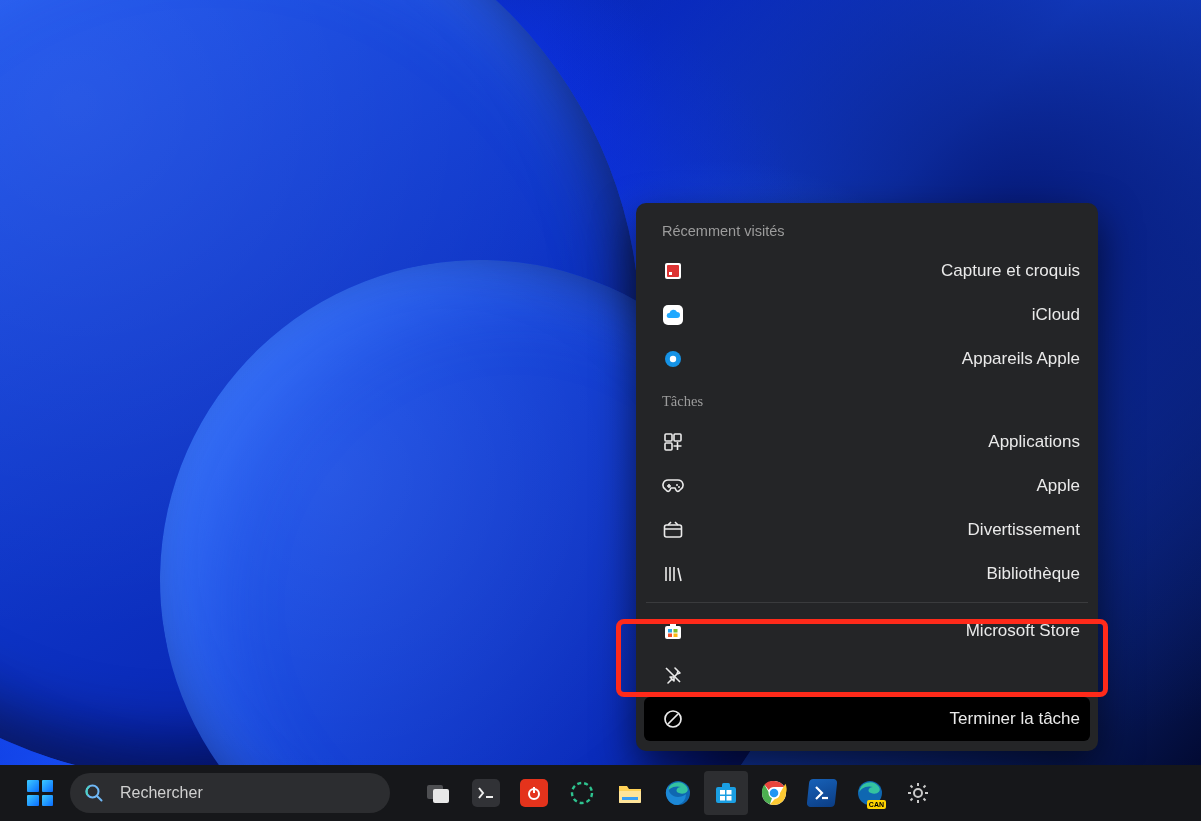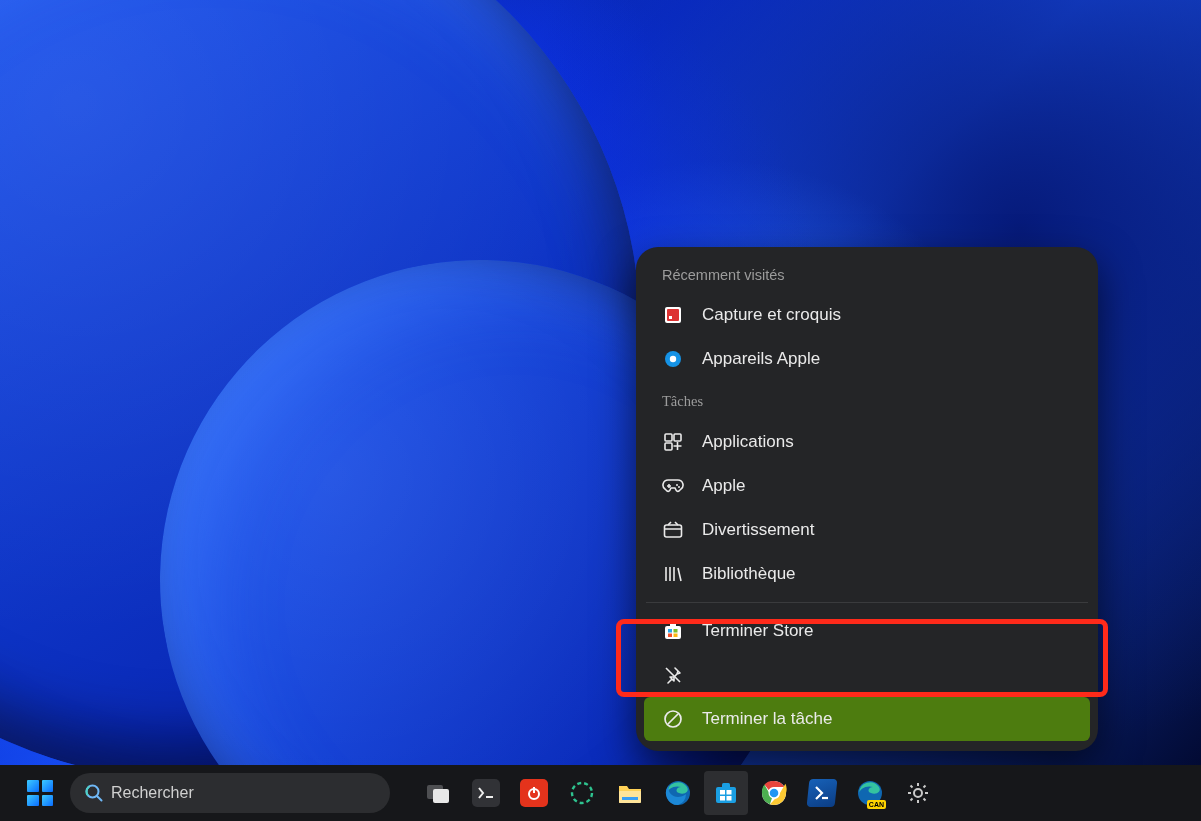--- a/index.html
+++ b/index.html
@@ -31,51 +31,52 @@
     position: absolute; left:0; right:0; bottom:0; height:56px;
     background: #16171a; display:flex; align-items:center; gap:8px;
     padding: 0 18px;
   }
   .start-btn { width:44px; height:44px; display:flex; align-items:center; justify-content:center; border-radius:4px;}
   .winlogo { width:26px; height:26px; display:grid; grid-template-columns:1fr 1fr; grid-template-rows:1fr 1fr; gap:3px;}
   .winlogo span{ background: linear-gradient(135deg,#3ccbff,#0a6cff); border-radius:1px;}
 
   .searchbox {
     height:40px; width:320px; background:#2c2d30; border-radius:20px;
-    display:flex; align-items:center; padding:0 14px; color:#c9c9c9; gap:7px;
+    display:flex; align-items:center; padding:0 14px; color:#c9c9c9; gap:16px;
   }
   .searchbox svg{flex:0 0 auto;}
   .searchbox span{ font-size:16px; color:#d0d0d0;}
 
   .tb-icons { display:flex; align-items:center; gap:4px; margin-left:18px;}
   .tb-icon {
     width:44px; height:44px; border-radius:4px;
     display:flex; align-items:center; justify-content:center; color:#e8e8e8;
     position:relative;
   }
   .tb-icon.active{ background:rgba(255,255,255,0.10);}
   .tb-icon .app-box{ width:28px; height:28px; border-radius:6px; display:flex; align-items:center; justify-content:center; font-size:15px;}
 
   
   .jumplist {
     position:absolute; left:636px; bottom:70px; width:462px;
-    background:#242527; border-radius:22px;
+    background:#242527; border-radius:10px;
     box-shadow: 0 16px 40px rgba(0,0,0,0.6);
     padding: 14px 8px 10px 8px;
     color:#eaeaea;
   }
   .jl-section-title{
     font-size:14.5px; color:#9c9c9c; padding:6px 16px 10px 18px;
   }
   .jl-item{
     display:flex; align-items:center; gap:18px;
     height:44px; padding:0 10px 0 18px; border-radius:6px;
     font-size:17px;
-  }
-  .jl-item.hover{ background:#4d7c0f;}
+    justify-content:space-between;
+  }
+  .jl-item.hover{ background:#000000;}
   .jl-icon{ width:22px; height:22px; display:flex; align-items:center; justify-content:center; flex:0 0 22px;}
   .jl-sep{ height:1px; background:#3a3b3d; margin:6px 2px;}
   .highlight-box{
     position:absolute; border:5px solid #ff2a1a; border-radius:8px;
     pointer-events:none;
   }
 
   svg { display:block; }
 </style>
 </head>
@@ -91,20 +92,29 @@
     <span class="jl-icon">
       <svg width="18" height="18" viewBox="0 0 18 18">
           <rect x="1" y="1" width="16" height="16" rx="2" fill="#fff"></rect>
           <rect x="3" y="3" width="12" height="12" rx="1" fill="#d33"></rect>
           <rect x="5" y="10" width="3" height="3" fill="#fff"></rect>
         </svg>
     </span>
     <span>Capture et croquis</span>
   </div>
 
+  <div class="jl-item">
+    <span class="jl-icon">
+      <svg width="20" height="20" viewBox="0 0 20 20">
+          <rect width="20" height="20" rx="5" fill="#fff"></rect>
+          <path d="M6 13h8a3 3 0 000-6 4 4 0 00-7.5 1A2.5 2.5 0 006 13z" fill="#1fa8ff"></path>
+        </svg>
+    </span>
+    <span>iCloud</span>
+  </div>
 
   <div class="jl-item">
     <span class="jl-icon">
       <svg width="18" height="18" viewBox="0 0 18 18">
           <circle cx="9" cy="9" r="8" fill="#1593e6"></circle>
           <circle cx="9" cy="9" r="3.2" fill="#fff"></circle>
         </svg>
     </span>
     <span>Appareils Apple</span>
   </div>
@@ -160,21 +170,21 @@
     <span class="jl-icon">
       <svg width="20" height="20" viewBox="0 0 20 20">
           <rect x="2" y="5" width="16" height="13" rx="2" fill="#fff"></rect>
           <rect x="7" y="2" width="6" height="4" rx="1" fill="#fff"></rect>
           <rect x="5" y="8" width="4" height="3.5" fill="#2aa8ec"></rect>
           <rect x="10.5" y="8" width="4" height="3.5" fill="#7ebf2e"></rect>
           <rect x="5" y="12.5" width="4" height="3.5" fill="#f2502c"></rect>
           <rect x="10.5" y="12.5" width="4" height="3.5" fill="#fdb813"></rect>
         </svg>
     </span>
-    <span>Terminer Store</span>
+    <span>Microsoft Store</span>
   </div>
 
   <div class="jl-item">
     <span class="jl-icon">
       <svg width="20" height="20" viewBox="0 0 20 20" fill="none" stroke="#eaeaea" stroke-width="1.6">
           <path d="M12 3l5 5-3 1-3 3 0 4-2-2-4 4 4-4-2-2 4 0 3-3 1-3z" stroke-linejoin="round"></path>
           <path d="M3 3l14 14"></path>
         </svg>
     </span>
   </div>

